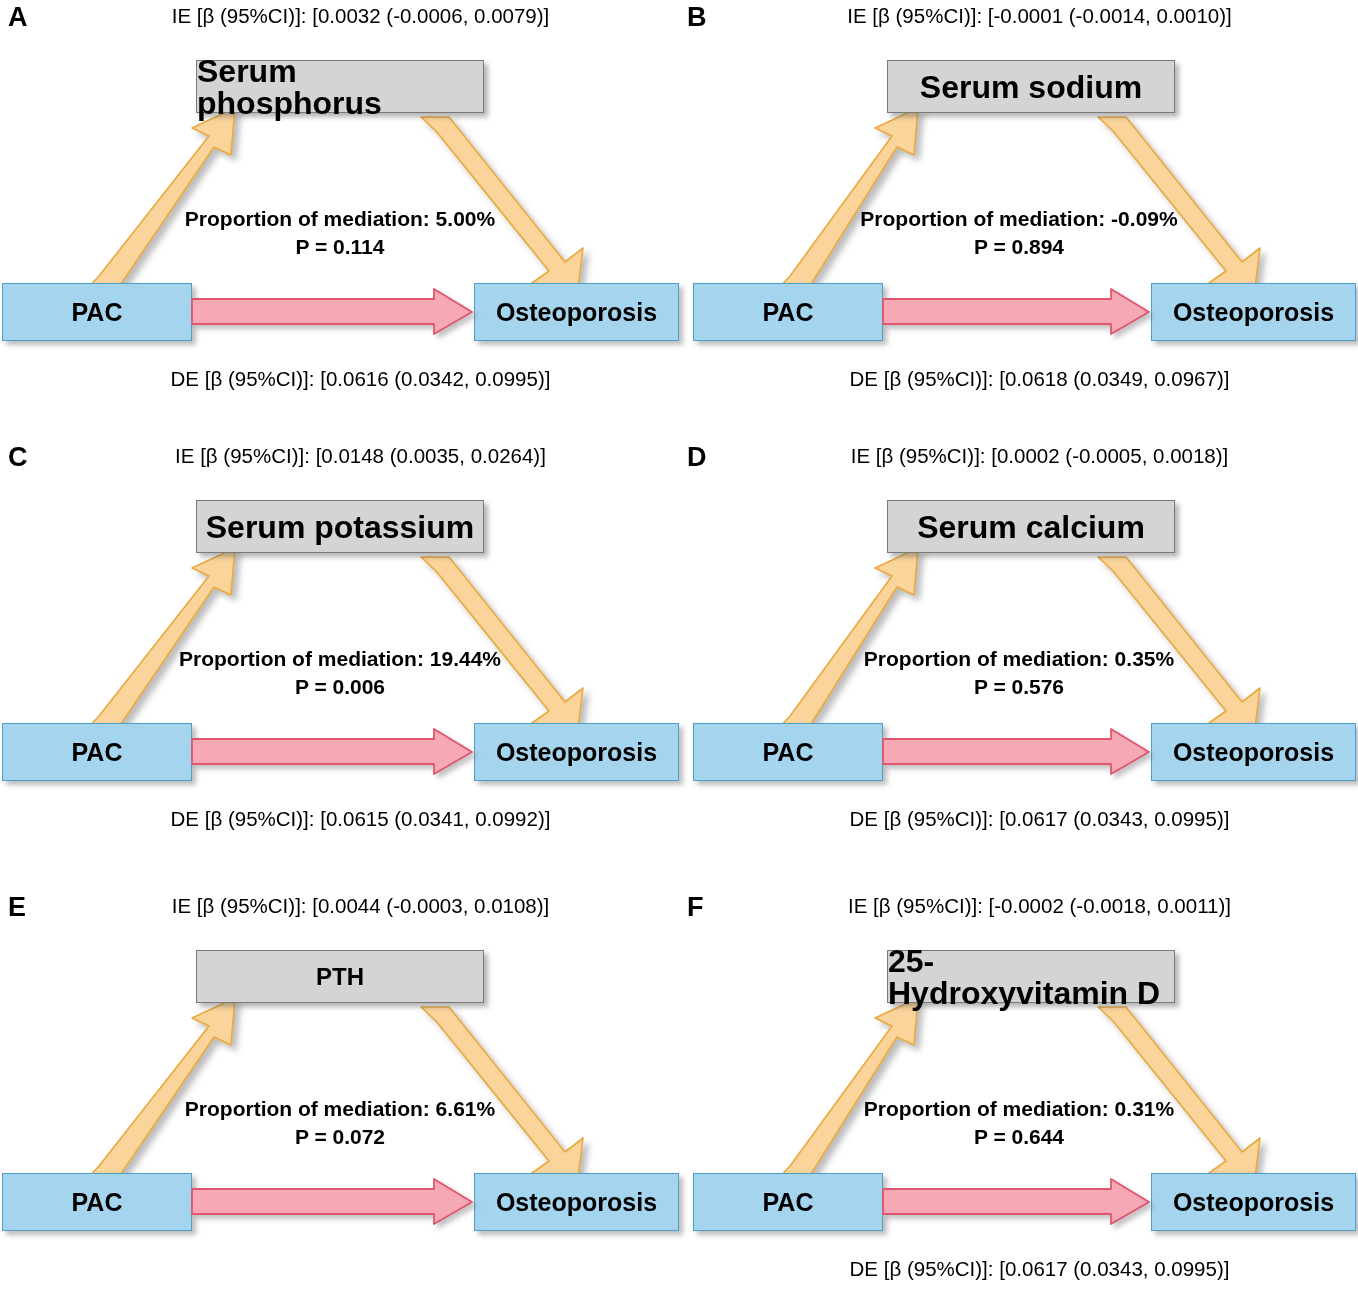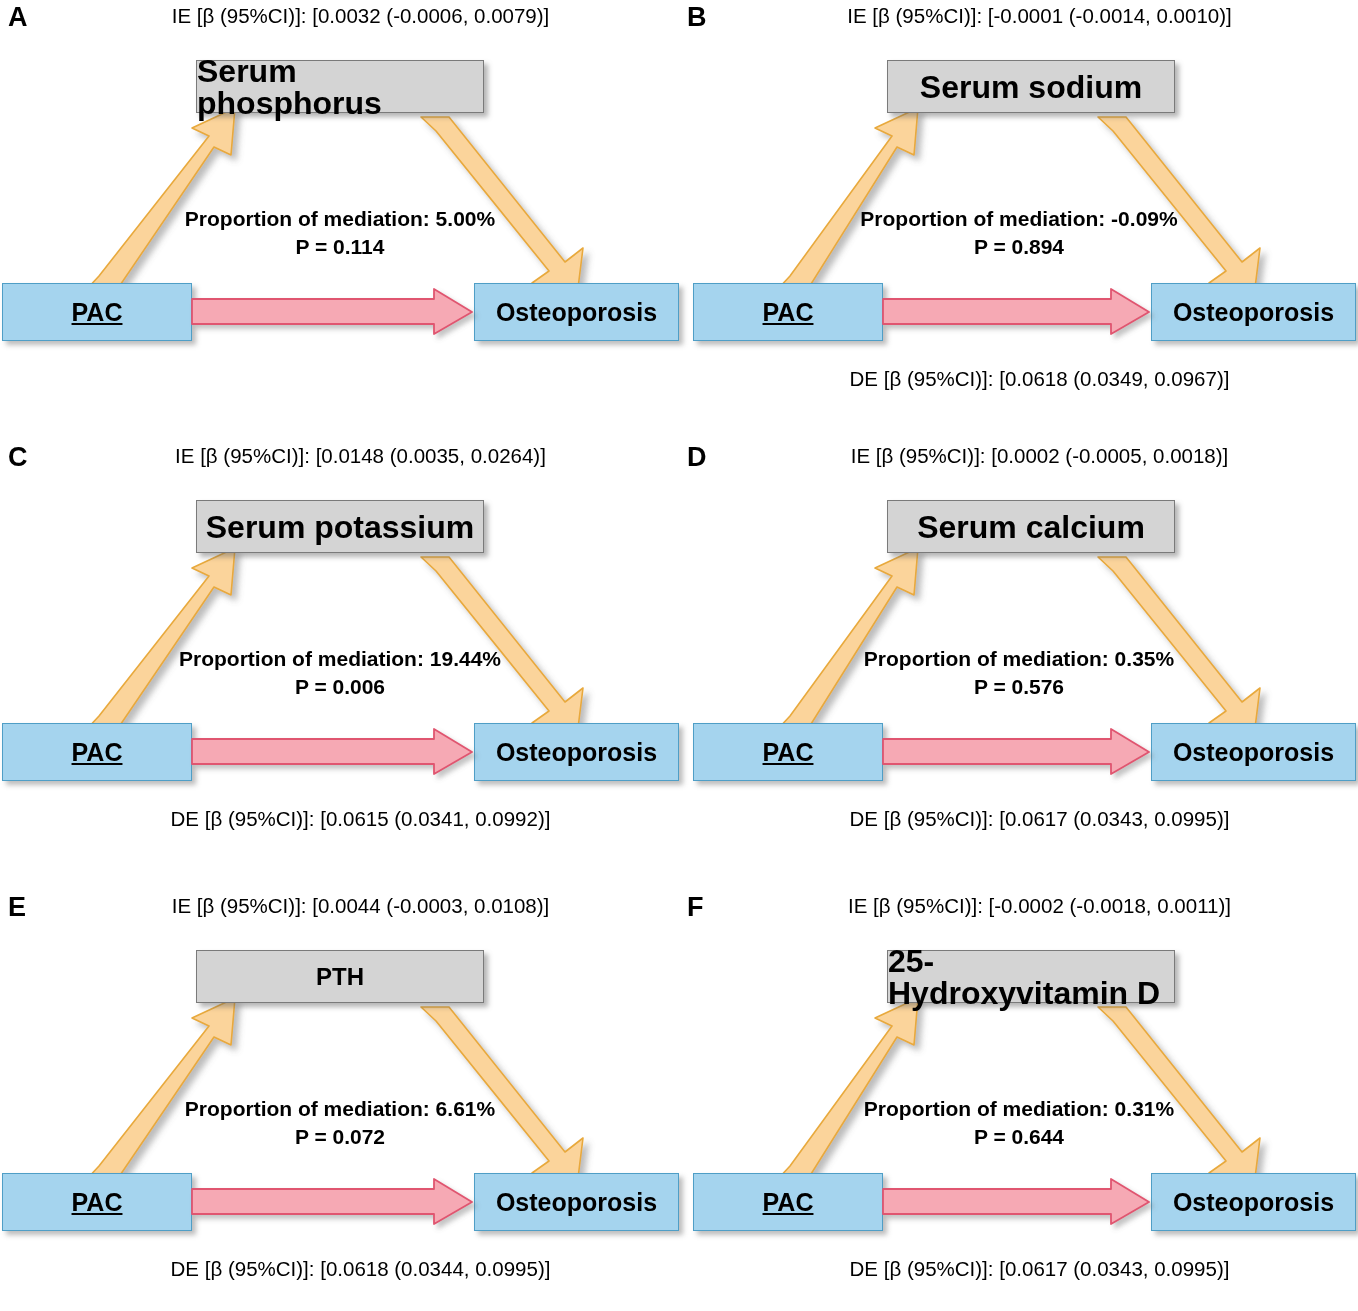--- a/index.html
+++ b/index.html
@@ -93,21 +93,20 @@
 
   .exposure-box {
     top: 283px;
     left: 2px;
     width: 190px;
     height: 58px;
     background: #a5d4ee;
     border: 1px solid #4f9ec6;
     font-size: 25px;
     box-shadow: 4px 4px 5px rgba(90, 90, 90, 0.40);
-    text-decoration: underline;
   }
 
   .outcome-box {
     top: 283px;
     left: 474px;
     width: 205px;
     height: 58px;
     background: #a5d4ee;
     border: 1px solid #4f9ec6;
     font-size: 25px;
@@ -176,20 +175,21 @@
 
     <div class="node-box mediator-box">Serum phosphorus</div>
     <div class="node-box exposure-box">PAC</div>
     <div class="node-box outcome-box">Osteoporosis</div>
 
     <div class="mediation-text">
       <span>Proportion of mediation: 5.00%</span>
       <span class="pvalue-line">P = 0.114</span>
     </div>
 
+    <div class="de-caption">DE [β (95%CI)]: [0.0616 (0.0342, 0.0995)]</div>
   </div>
 
   <div class="panel row1 colR">
     <div class="panel-letter">B</div>
     <div class="ie-caption">IE [β (95%CI)]: [-0.0001 (-0.0014, 0.0010)]</div>
 
     <svg class="arrow-layer" viewBox="0 0 679 437">
       <g filter="url(#shadowB)">
         <polygon points="98,290 111,276 213,136 196,128 239,108 235,155 218,147 122,300" fill="#fbd49b" stroke="#e8a93c" stroke-width="1.6" stroke-linejoin="round"></polygon>
         <polygon points="419,117 447,117 563,262 581,248 575,296 530,283 547,271 434,131" fill="#fbd49b" stroke="#e8a93c" stroke-width="1.6" stroke-linejoin="round"></polygon>
@@ -323,21 +323,20 @@
 
     <div class="node-box mediator-box narrow-label">PTH</div>
     <div class="node-box exposure-box">PAC</div>
     <div class="node-box outcome-box">Osteoporosis</div>
 
     <div class="mediation-text">
       <span>Proportion of mediation: 6.61%</span>
       <span class="pvalue-line">P = 0.072</span>
     </div>
 
-    <div class="de-caption">DE [β (95%CI)]: [0.0618 (0.0344, 0.0995)]</div>
   </div>
 
   <div class="panel row3 colR">
     <div class="panel-letter">F</div>
     <div class="ie-caption">IE [β (95%CI)]: [-0.0002 (-0.0018, 0.0011)]</div>
 
     <svg class="arrow-layer" viewBox="0 0 679 437">
       <g filter="url(#shadowF)">
         <polygon points="98,290 111,276 213,136 196,128 239,108 235,155 218,147 122,300" fill="#fbd49b" stroke="#e8a93c" stroke-width="1.6" stroke-linejoin="round"></polygon>
         <polygon points="419,117 447,117 563,262 581,248 575,296 530,283 547,271 434,131" fill="#fbd49b" stroke="#e8a93c" stroke-width="1.6" stroke-linejoin="round"></polygon>

